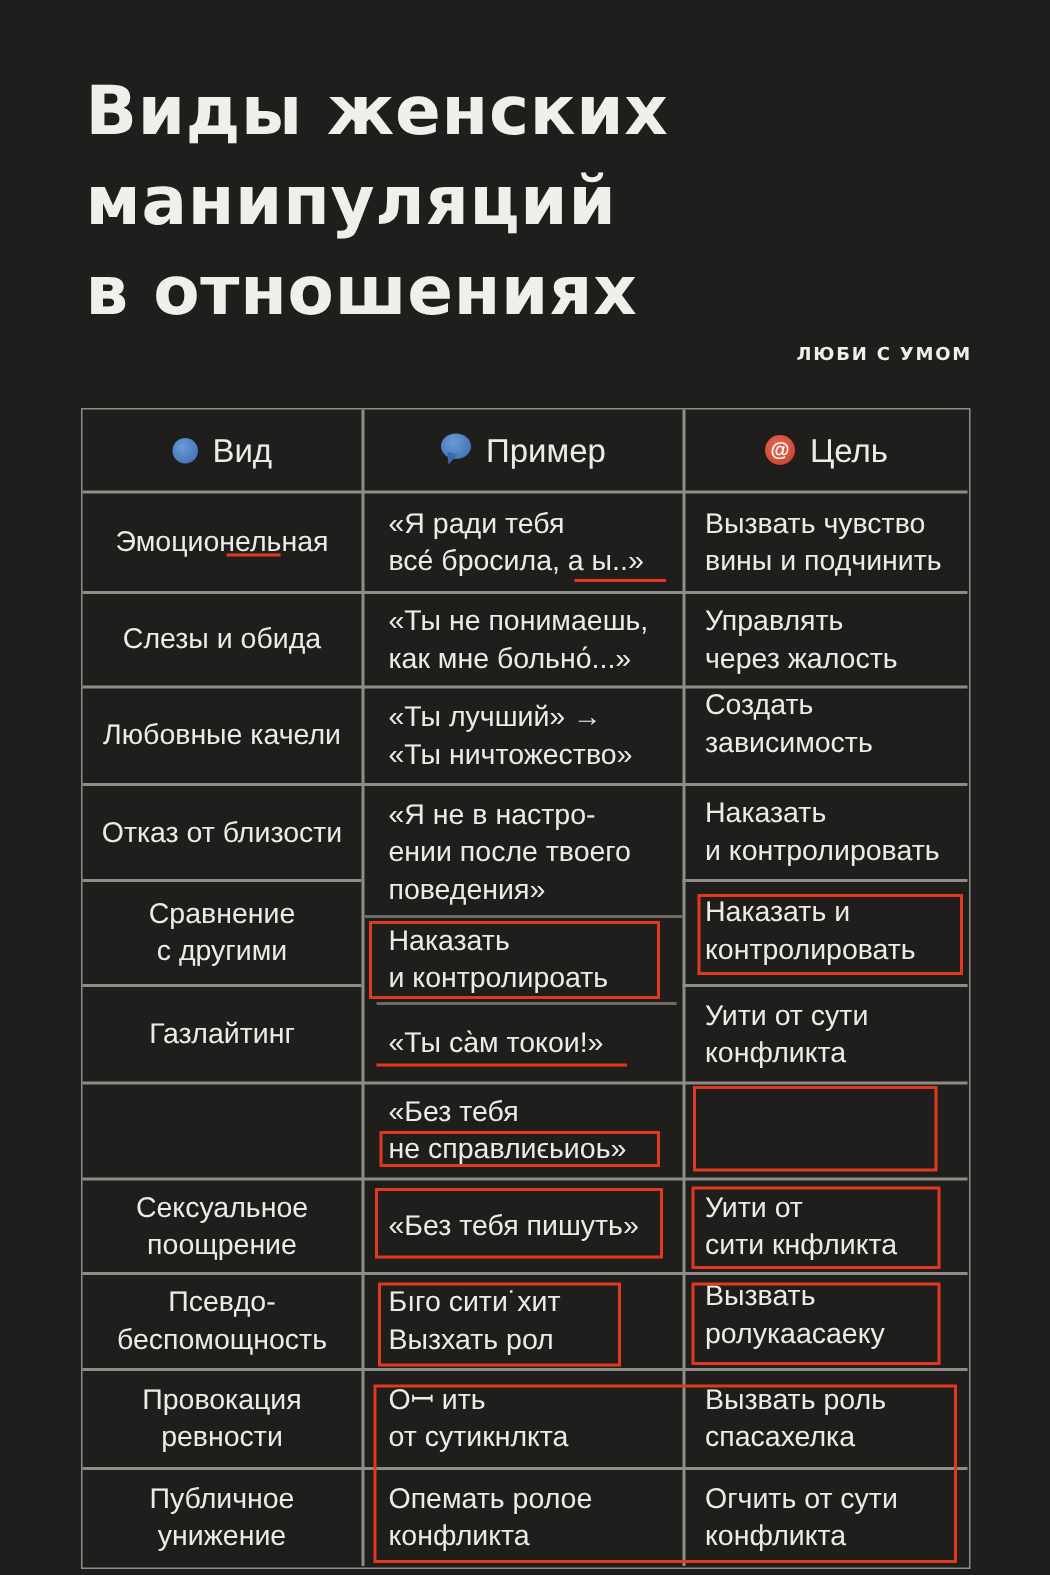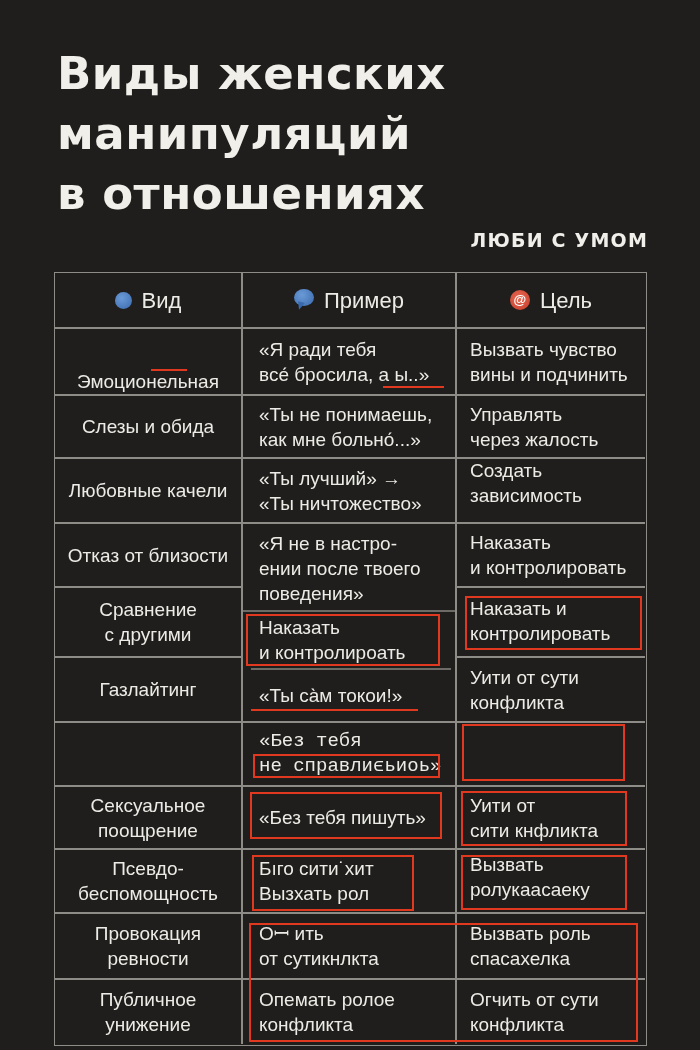--- a/index.html
+++ b/index.html
@@ -16,21 +16,21 @@
       position: absolute; left: 57px; top: 44px;
       font-family: "DejaVu Sans", "Liberation Sans", sans-serif;
       font-weight: bold; font-size: 45px; line-height: 60px;
       color: #f0efea; letter-spacing: 0.5px;
     }
     .title div { white-space: nowrap; }
 
     .brand {
       position: absolute; right: 52px; top: 229px;
       font-family: "DejaVu Sans", "Liberation Sans", sans-serif;
-      font-weight: bold; font-size: 19px; letter-spacing: 1.2px;
+      font-weight: bold; font-size: 12px; letter-spacing: 1.2px;
       color: #f0efea;
     }
 
     
     .grid { position: absolute; left: 54px; top: 272px; width: 593px; height: 774px;
       border: 1.5px solid #8e8c86; }
     .hline { position: absolute; left: 0; height: 1.5px; background: #8e8c86; }
     .vline { position: absolute; top: 0; width: 1.5px; background: #8e8c86; }
 
     .cell {
@@ -108,21 +108,21 @@
           <span class="b"></span>
           <span class="t"></span>
         </span>
       <span>Пример</span>
     </div>
     <div class="cell hdr" style="left:402px;top:0;width:188px;height:54px;">
       <span class="icon-at">@</span>
       <span>Цель</span>
     </div>
 
-    <div class="cell center" style="left:0;top:56px;width:186px;height:65px;align-items:flex-end;">
+    <div class="cell center" style="left:0;top:56px;width:186px;height:65px;">
         <span class="txt">Эмоционельная</span>
       </div>
     <div class="cell" style="left:204px;top:56px;width:196px;height:65px;">
         <span class="txt">«Я ради тебя
 все́ бросила, а ы..»</span>
       </div>
     <div class="cell" style="left:415px;top:56px;width:178px;height:65px;">
         <span class="txt">Вызвать чувство
 вины и подчинить</span>
       </div>
@@ -181,21 +181,21 @@
         <span class="txt">Газлайтинг</span>
       </div>
     <div class="cell" style="left:204px;top:400px;width:196px;height:44px;">
         <span class="txt">«Ты са̀м токои!»</span>
       </div>
     <div class="cell" style="left:415px;top:385px;width:178px;height:63px;">
         <span class="txt">Уити от сути
 конфликта</span>
       </div>
 
-    <div class="cell" style="left:204px;top:450px;width:196px;height:62px;font-family:Liberation Mono, monospace;">
+    <div class="cell" style="left:204px;top:450px;width:196px;height:62px;">
         <span class="txt">«Без тебя
 не справлиϵьиоь»</span>
       </div>
 
     <div class="cell center" style="left:0;top:514px;width:186px;height:61px;">
         <span class="txt">Сексуальное
 поощрение</span>
       </div>
     <div class="cell" style="left:204px;top:514px;width:196px;height:61px;">
         <span class="txt">«Без тебя пишуть»</span>

